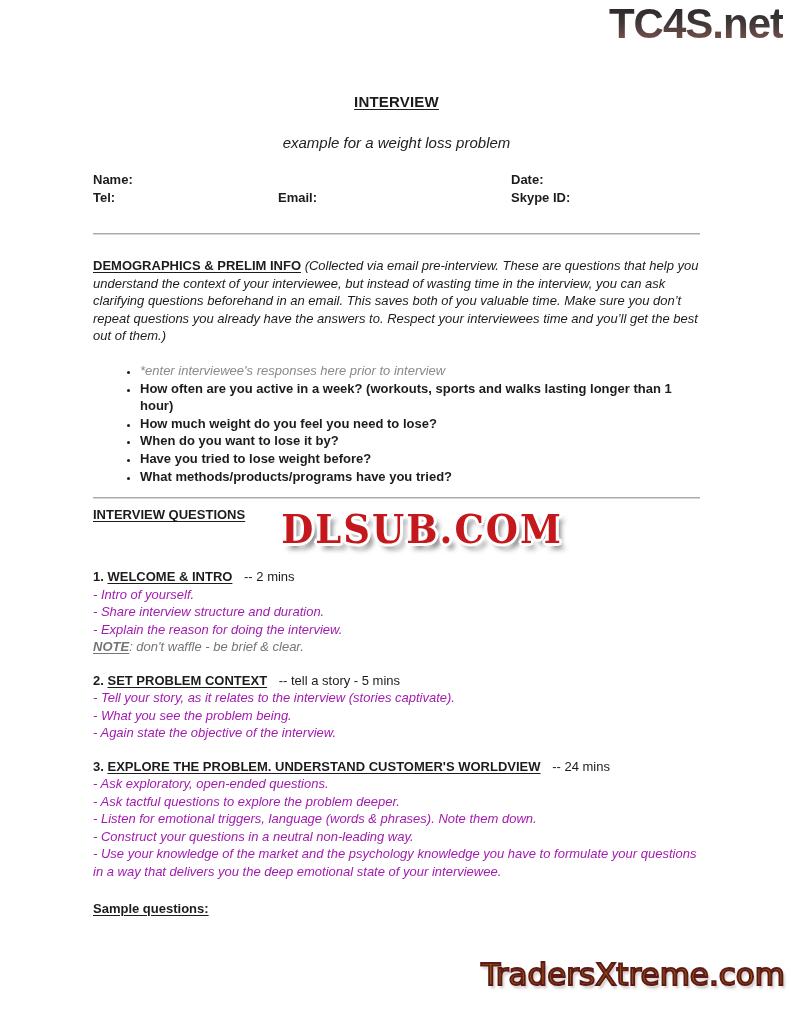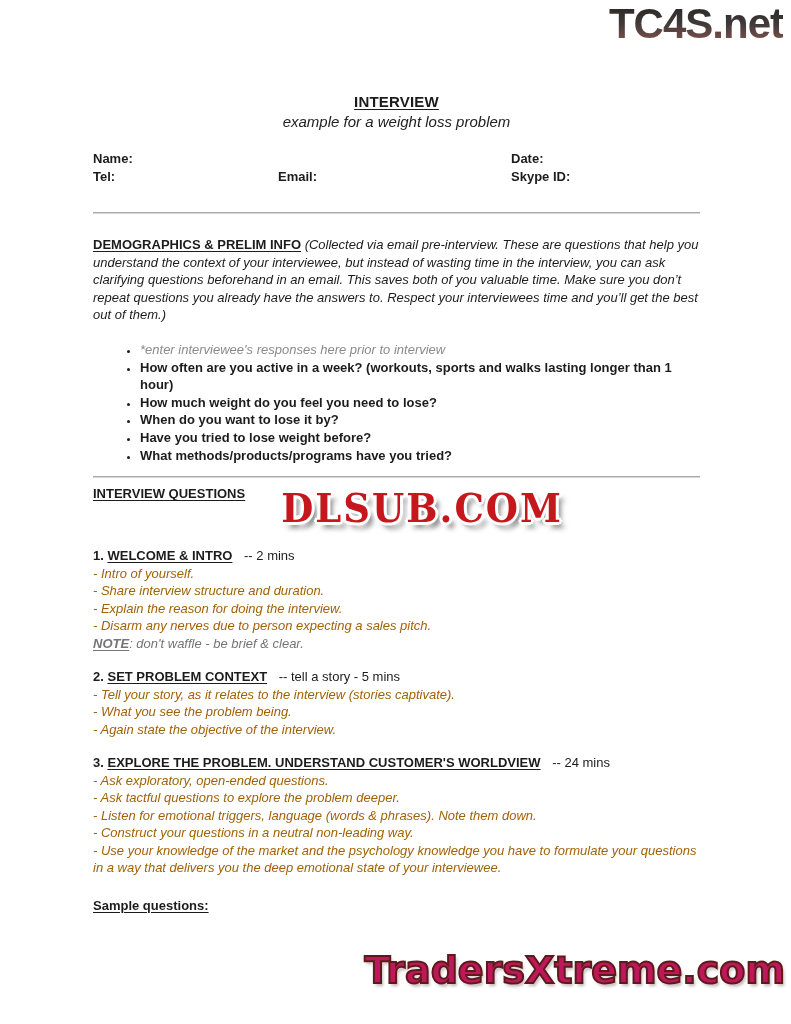--- a/index.html
+++ b/index.html
@@ -51,39 +51,39 @@
       -3px 0 0 #ffffff, 3px 0 0 #ffffff,
       5px 6px 5px rgba(40,40,40,0.55);
     transform: scaleY(1.05);
     white-space: nowrap;
   }
   .logo-traders {
     position: absolute;
     bottom: 8px;
     right: 6px;
     font-family: "DejaVu Sans", sans-serif;
-    font-weight: bold;
-    font-size: 38px;
+    font-weight: normal;
+    font-size: 31px;
     letter-spacing: 0px;
-    color: #be185d;
+    color: #a16207;
     -webkit-text-stroke: 2px #5d1a18;
     text-shadow: 0 0 5px rgba(255,255,255,0.95), 2px 3px 3px rgba(60,20,20,0.35);
     white-space: nowrap;
   }
 
   
   .title-block { margin-top: 93px; text-align: center; }
   .doc-title {
     font-size: 15px;
     font-weight: bold;
     text-decoration: underline;
     text-underline-offset: 2px;
     letter-spacing: 0.2px;
   }
-  .doc-subtitle { font-size: 15px; font-style: italic; margin-top: 3px; color: #222; }
+  .doc-subtitle { font-size: 15px; font-style: italic; margin-top: 24px; color: #222; }
 
   .form-grid {
     margin-top: 22px;
     display: grid;
     grid-template-columns: 185px 233px 1fr;
     row-gap: 4px;
     font-weight: bold;
     line-height: 14px;
   }
 
@@ -114,21 +114,21 @@
 
   .section { margin-top: 16px; line-height: 17.5px; }
   .section-heading { line-height: 17.5px; }
   .sec-num { font-weight: bold; }
   .sec-title {
     font-weight: bold;
     text-decoration: underline;
     text-underline-offset: 2px;
   }
   .sec-suffix { font-weight: normal; color: #1c1c1c; padding-left: 8px; }
-  .sec-line { font-style: italic; color: #a16207; }
+  .sec-line { font-style: italic; color: #a21caf; }
   .note-line { font-style: italic; color: #757575; }
   .note-label {
     font-weight: bold;
     text-decoration: underline;
     text-underline-offset: 2px;
   }
   .sample-heading {
     margin-top: 21px;
     font-weight: bold;
     text-decoration: underline;
@@ -182,21 +182,20 @@
       <span class="logo-dlsub">DLSUB.COM</span>
     </div>
 
     <div class="section">
       <div class="section-heading">
         <span class="sec-num">1. </span><span class="sec-title">WELCOME &amp; INTRO</span><span class="sec-suffix"> -- 2 mins</span>
       </div>
       <div class="sec-line">- Intro of yourself.</div>
       <div class="sec-line">- Share interview structure and duration.</div>
       <div class="sec-line">- Explain the reason for doing the interview.</div>
-      <div class="sec-line">- Disarm any nerves due to person expecting a sales pitch.</div>
       <div class="note-line">
         <span class="note-label">NOTE</span><span>: don't waffle - be brief &amp; clear.</span>
       </div>
     </div>
 
     <div class="section">
       <div class="section-heading">
         <span class="sec-num">2. </span><span class="sec-title">SET PROBLEM CONTEXT</span><span class="sec-suffix"> -- tell a story - 5 mins</span>
       </div>
       <div class="sec-line">- Tell your story, as it relates to the interview (stories captivate).</div>

